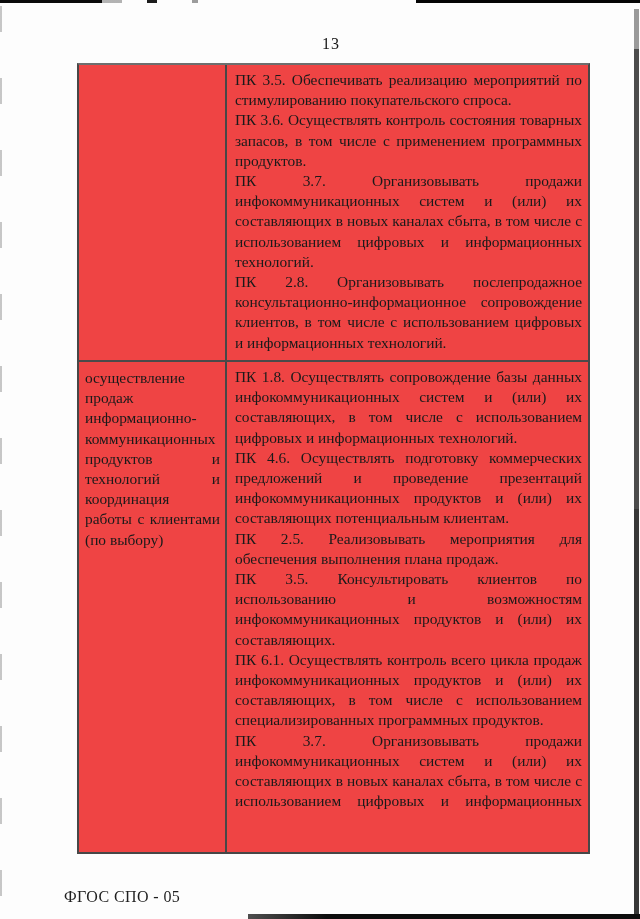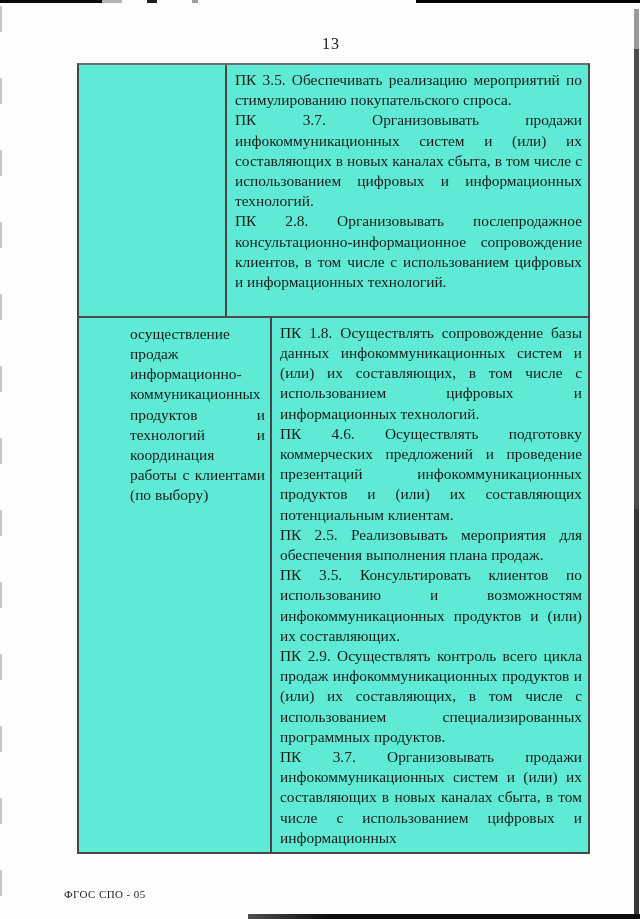--- a/index.html
+++ b/index.html
@@ -59,43 +59,43 @@
     left: 0; top: 35px;
     width: 662px;
     text-align: center;
     font-size: 16px;
     letter-spacing: 1px;
     color: #161616;
   }
   .doc-footer {
     position: absolute;
     left: 64px; top: 888px;
-    font-size: 11px;
+    font-size: 16px;
     letter-spacing: .4px;
     color: #1f1f1f;
   }
 
   
   .doc-table {
     position: absolute;
     left: 77px; top: 63px;
     width: 513px; height: 791px;
     border: 2px solid #474747;
     border-top-color: #6e6e6e;
     box-sizing: border-box;
     display: flex;
     flex-direction: column;
-    background: #5eead4;
+    background: #ef4444;
   }
   .t-row {
     display: flex;
     box-sizing: border-box;
   }
   .t-row-1 { height: 297px; border-bottom: 2px solid #4a4a4a; }
-  .t-row-2 { flex: 1; padding-left: 45px; }
+  .t-row-2 { flex: 1; }
   .cell {
     box-sizing: border-box;
     overflow: hidden;
     font-size: 15.4px;
     line-height: 20.2px;
   }
   .cell-left {
     width: 148px;
     border-right: 2px solid #474747;
     padding: 6px 5px 4px 6px;
@@ -123,32 +123,33 @@
 <div class="scan-bottom-bar"></div>
 
 <div class="page-number">13</div>
 
 <div class="doc-table">
 
   <div class="t-row t-row-1">
     <div class="cell cell-left"></div>
     <div class="cell cell-right">
       <p>ПК 3.5. Обеспечивать реализацию мероприятий по стимулированию покупательского спроса.</p>
+      <p>ПК 3.6. Осуществлять контроль состояния товарных запасов, в том числе с применением программных продуктов.</p>
       <p>ПК 3.7. Организовывать продажи инфокоммуникационных систем и (или) их составляющих в новых каналах сбыта, в том числе с использованием цифровых и информационных технологий.</p>
       <p>ПК 2.8. Организовывать послепродажное консультационно-информационное сопровождение клиентов, в том числе с использованием цифровых и информационных технологий.</p>
     </div>
   </div>
 
   <div class="t-row t-row-2">
     <div class="cell cell-left">осуществление продаж информационно-коммуникационных продуктов и технологий и координация работы с клиентами (по выбору)</div>
     <div class="cell cell-right">
       <p>ПК 1.8. Осуществлять сопровождение базы данных инфокоммуникационных систем и (или) их составляющих, в том числе с использованием цифровых и информационных технологий.</p>
       <p>ПК 4.6. Осуществлять подготовку коммерческих предложений и проведение презентаций инфокоммуникационных продуктов и (или) их составляющих потенциальным клиентам.</p>
       <p>ПК 2.5. Реализовывать мероприятия для обеспечения выполнения плана продаж.</p>
       <p>ПК 3.5. Консультировать клиентов по использованию и возможностям инфокоммуникационных продуктов и (или) их составляющих.</p>
-      <p>ПК 2.9. Осуществлять контроль всего цикла продаж инфокоммуникационных продуктов и (или) их составляющих, в том числе с использованием специализированных программных продуктов.</p>
+      <p>ПК 6.1. Осуществлять контроль всего цикла продаж инфокоммуникационных продуктов и (или) их составляющих, в том числе с использованием специализированных программных продуктов.</p>
       <p class="cut">ПК 3.7. Организовывать продажи инфокоммуникационных систем и (или) их составляющих в новых каналах сбыта, в том числе с использованием цифровых и информационных</p>
     </div>
   </div>
 
 </div>
 
 <div class="doc-footer">ФГОС СПО - 05</div>
 
 </body></html>

